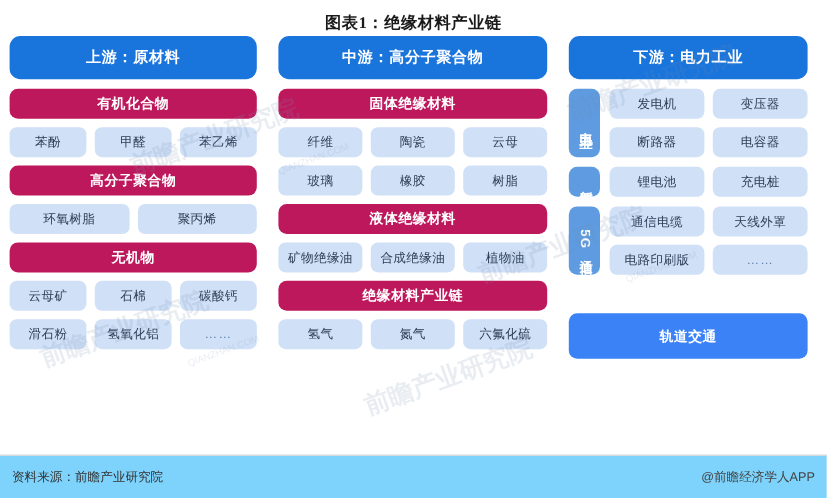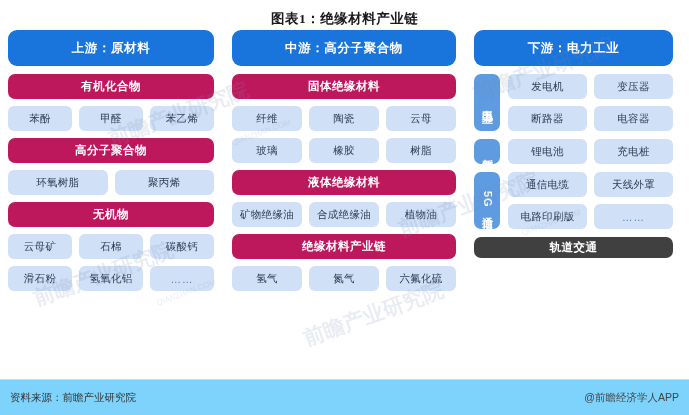--- a/index.html
+++ b/index.html
@@ -144,30 +144,31 @@
   .down-grid { flex: 1; }
   .down-grid .item-row:last-child { margin-bottom: 0; }
 
   .bottom-row {
     display: flex;
     gap: 8px;
     margin-top: 2px;
   }
   .bottom-pill {
     flex: 1;
-    background: #404040;
+    background: #3b82f6;
     color: #ffffff;
     border-radius: 7px;
-    height: 21px;
+    height: 38px;
     display: flex;
     align-items: center;
     justify-content: center;
     font-size: 11.5px;
     font-weight: bold;
     letter-spacing: 0.5px;
+    margin-top: 24px;
   }
 
   
   .footer {
     position: absolute;
     left: 0;
     right: 0;
     bottom: 0;
     height: 36px;
     border-top: 1px solid #d8d8d8;

